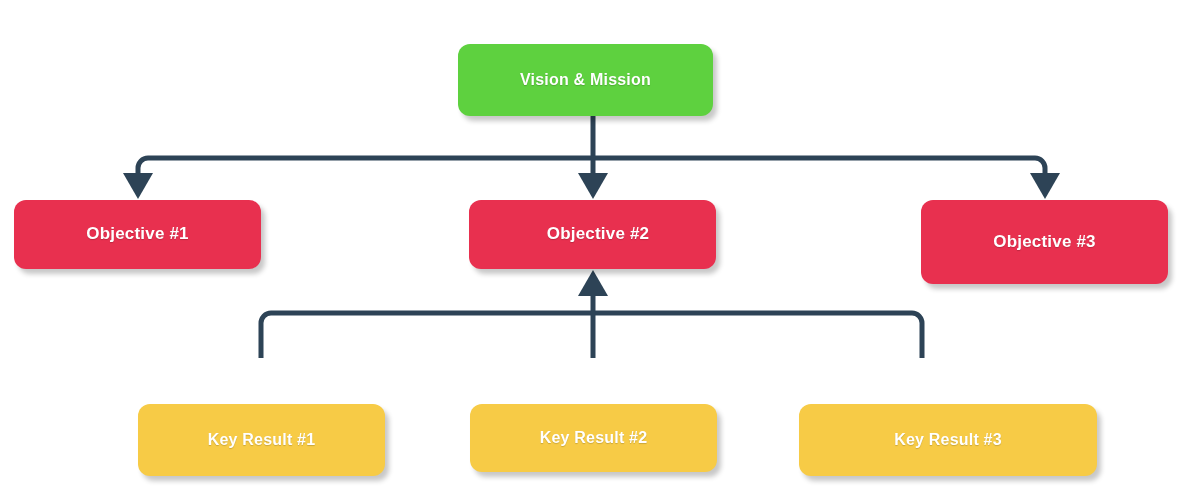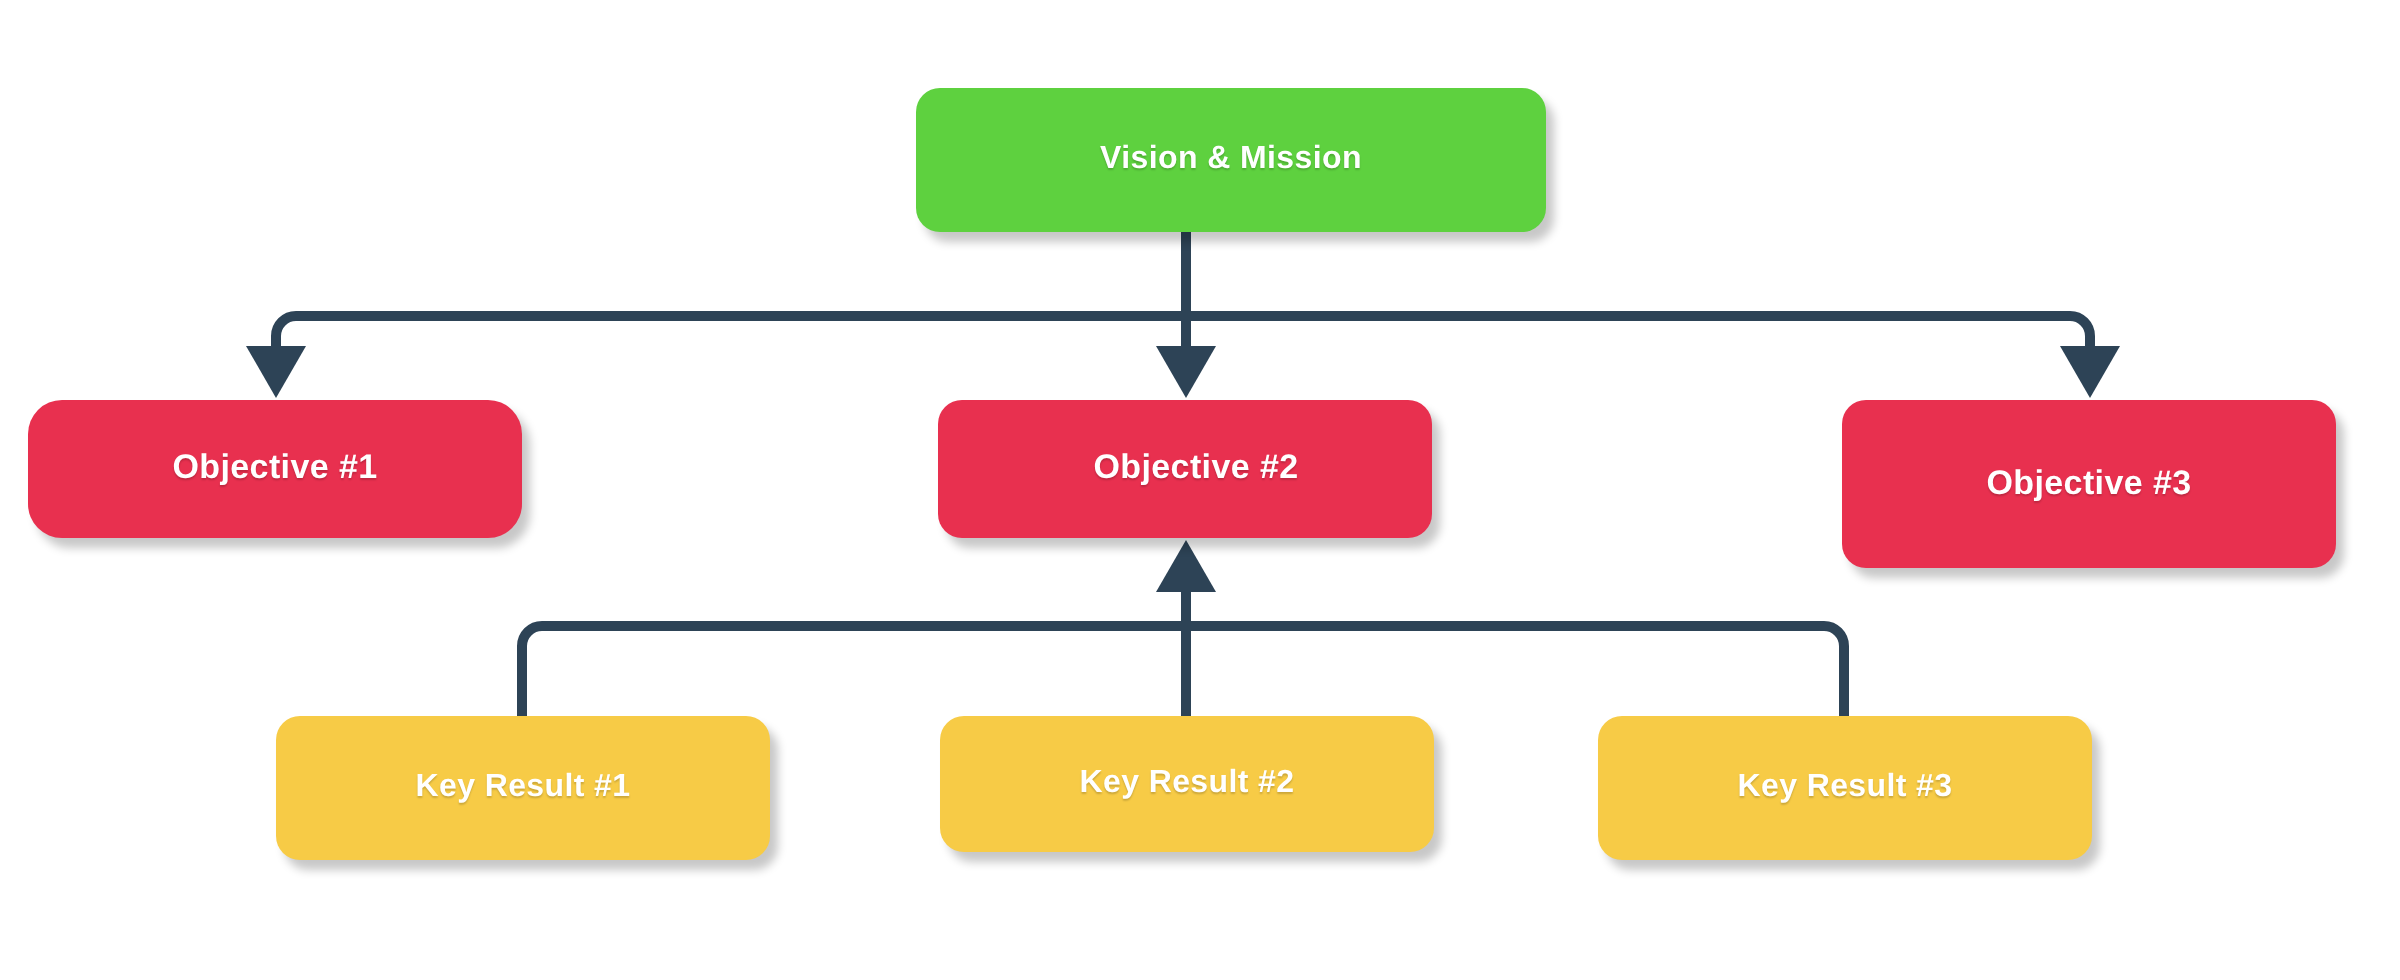--- a/index.html
+++ b/index.html
@@ -47,20 +47,21 @@
     pointer-events: none;
   }
   .node-vision {
     font-size: 16px;
   }
   .node-objective {
     font-size: 17px;
   }
   .node-keyresult {
     font-size: 16px;
+    margin-top: 46px;
   }
 </style>
 </head>
 <body>
 
 <div id="canvas" style="background: rgb(255, 255, 255);">
 
   <svg id="connector-layer" width="1200" height="490" viewBox="0 0 1200 490" aria-hidden="true">
 
     <g>
@@ -83,41 +84,41 @@
       <path d="M 261 358 L 261 323 A 10 10 0 0 1 271 313 L 593 313" fill="none" stroke="#2d4356" stroke-width="5" stroke-linecap="butt"></path>
 
       <path d="M 922 358 L 922 323 A 10 10 0 0 0 912 313 L 593 313" fill="none" stroke="#2d4356" stroke-width="5" stroke-linecap="butt"></path>
 
       <path d="M 593 358 L 593 290" fill="none" stroke="#2d4356" stroke-width="5" stroke-linecap="butt"></path>
 
       <polygon points="593,270 578,296 608,296" fill="#2d4356"></polygon>
     </g>
   </svg>
 
-  <div class="node node-vision" id="node-vision" style="left: 458px; top: 44px; width: 315px; height: 72px; background: rgb(94, 209, 63); color: rgb(255, 255, 255);">
+  <div class="node node-vision" id="node-vision" style="left: 458px; top: 44px; width: 255px; height: 72px; background: rgb(94, 209, 63); color: rgb(255, 255, 255);">
     <span class="node-label">Vision &amp; Mission</span>
   </div>
 
-  <div class="node node-objective" id="node-objective-1" style="left: 14px; top: 200px; width: 247px; height: 69px; background: rgb(232, 48, 79); color: rgb(255, 255, 255); border-radius: 17px;">
+  <div class="node node-objective" id="node-objective-1" style="left: 14px; top: 200px; width: 247px; height: 69px; background: rgb(232, 48, 79); color: rgb(255, 255, 255);">
     <span class="node-label">Objective #1</span>
   </div>
 
   <div class="node node-objective" id="node-objective-2" style="left: 469px; top: 200px; width: 247px; height: 69px; background: rgb(232, 48, 79); color: rgb(255, 255, 255); padding-left: 11px;">
     <span class="node-label">Objective #2</span>
   </div>
 
   <div class="node node-objective" id="node-objective-3" style="left: 921px; top: 200px; width: 247px; height: 84px; background: rgb(232, 48, 79); color: rgb(255, 255, 255);">
     <span class="node-label">Objective #3</span>
   </div>
 
   <div class="node node-keyresult" id="node-key-result-1" style="left: 138px; top: 358px; width: 247px; height: 72px; background: rgb(247, 203, 70); color: rgb(255, 255, 255);">
     <span class="node-label">Key Result #1</span>
   </div>
 
   <div class="node node-keyresult" id="node-key-result-2" style="left: 470px; top: 358px; width: 247px; height: 68px; background: rgb(247, 203, 70); color: rgb(255, 255, 255);">
     <span class="node-label">Key Result #2</span>
   </div>
 
-  <div class="node node-keyresult" id="node-key-result-3" style="left: 799px; top: 358px; width: 247px; height: 72px; background: rgb(247, 203, 70); color: rgb(255, 255, 255);">
+  <div class="node node-keyresult" id="node-key-result-3" style="left: 799px; top: 358px; width: 298px; height: 72px; background: rgb(247, 203, 70); color: rgb(255, 255, 255);">
     <span class="node-label">Key Result #3</span>
   </div>
 
 </div>
 
 </body></html>

